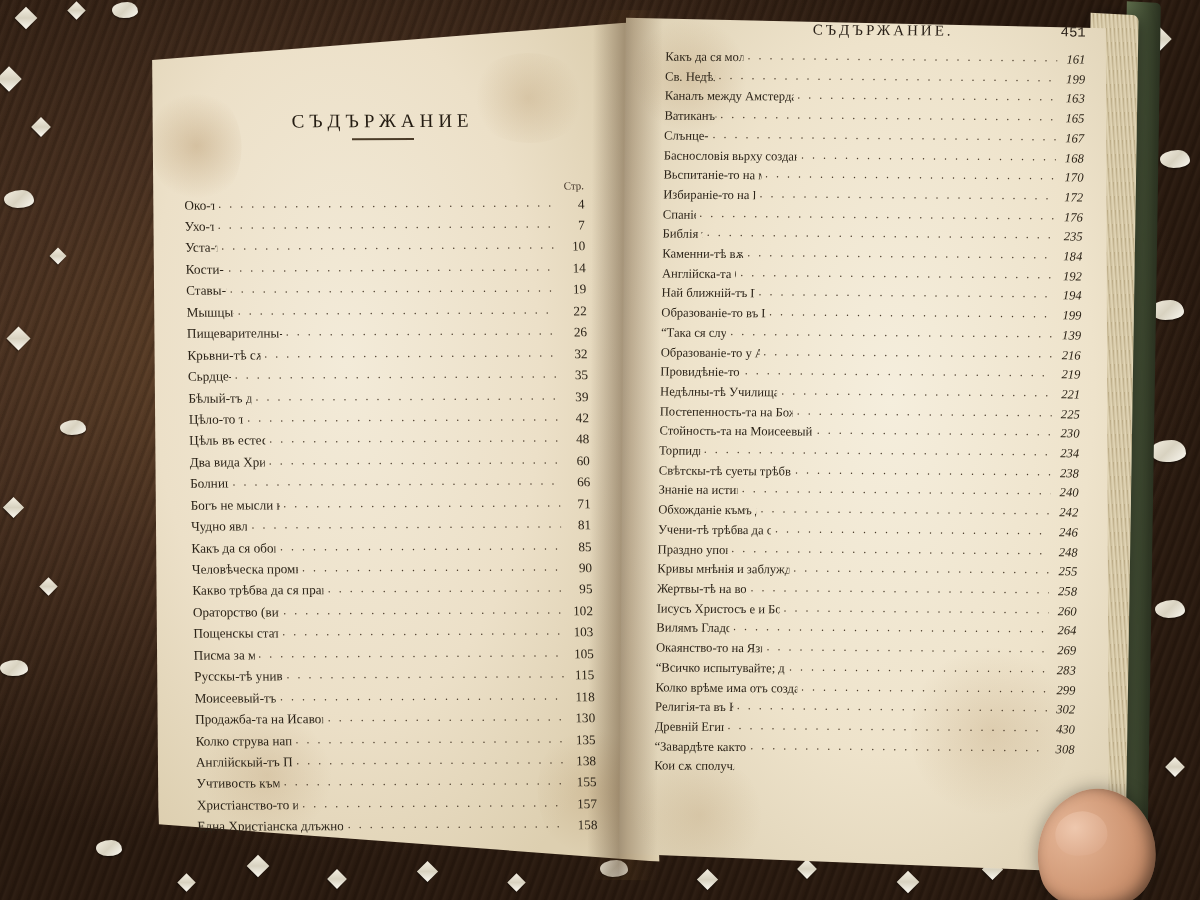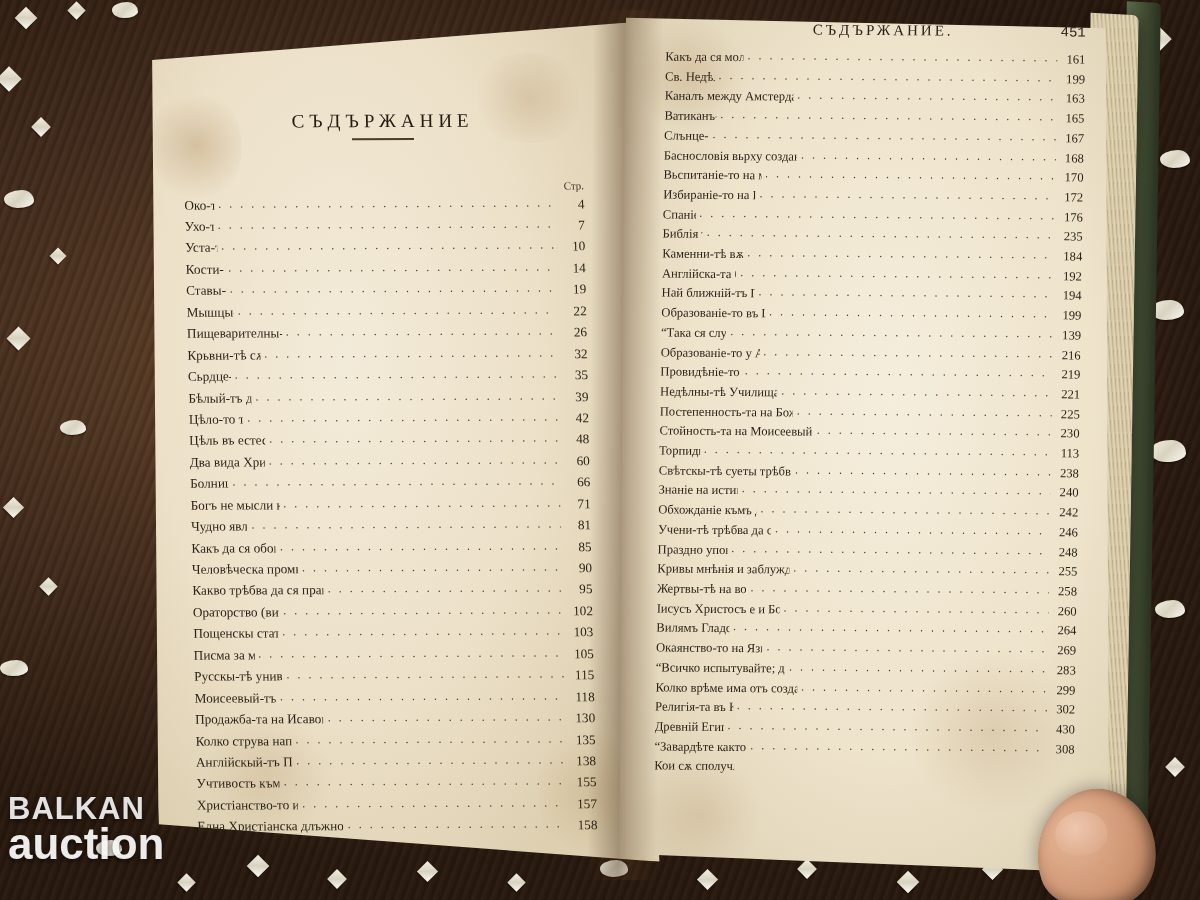--- a/index.html
+++ b/index.html
@@ -170,21 +170,21 @@
     flex: 1 1 auto;
     margin: 0 4px;
     overflow: hidden;
     letter-spacing: 2.5px;
     color: #4a3b2a;
     font-size: 12px;
     transform: translateY(-2px);
   }
   .toc .p { flex: 0 0 auto; width: 26px; text-align: right; }
   .toc.right li { font-size: 12.6px; line-height: 1.565; }
-  .toc.right .p { width: 24px; }
+  .toc.right .p { width: 24px; font-style: italic; }
   .nodots .dots { visibility: hidden; }
   .fox {
     position: absolute;
     border-radius: 50%;
     background: radial-gradient(circle, rgba(150,108,54,0.55) 0%, rgba(150,108,54,0.0) 70%);
     pointer-events: none;
   }
 
   
   .thumb {
@@ -548,21 +548,21 @@
             <span class="p">225</span>
           </li>
           <li>
             <span class="t">Стойность-та на Моисеевый Законъ за Христіаны-тѣ</span>
             <span class="dots">. . . . . . . . . . . . . . . . . . . . . . . . . . . . . . . . . . . . . . . . </span>
             <span class="p">230</span>
           </li>
           <li>
             <span class="t">Торпиды.</span>
             <span class="dots">. . . . . . . . . . . . . . . . . . . . . . . . . . . . . . . . . . . . . . . . </span>
-            <span class="p">113</span>
+            <span class="p">234</span>
           </li>
           <li>
             <span class="t">Свѣтскы-тѣ суеты трѣбва да ся презиратъ</span>
             <span class="dots">. . . . . . . . . . . . . . . . . . . . . . . . . . . . . . . . . . . . . . . . </span>
             <span class="p">238</span>
           </li>
           <li>
             <span class="t">Знаніе на истинѫ-тѫ</span>
             <span class="dots">. . . . . . . . . . . . . . . . . . . . . . . . . . . . . . . . . . . . . . . . </span>
             <span class="p">240</span>
@@ -639,18 +639,14 @@
           </li>
         </ul>
     </div>
 
   </div>
 
   <div class="thumb">
     <div class="nail"></div>
   </div>
 
-  <div class="wm">
-    <div class="l1">BALKAN</div>
-    <div class="l2">auction</div>
-  </div>
 
 </div>
 
 </body></html>

